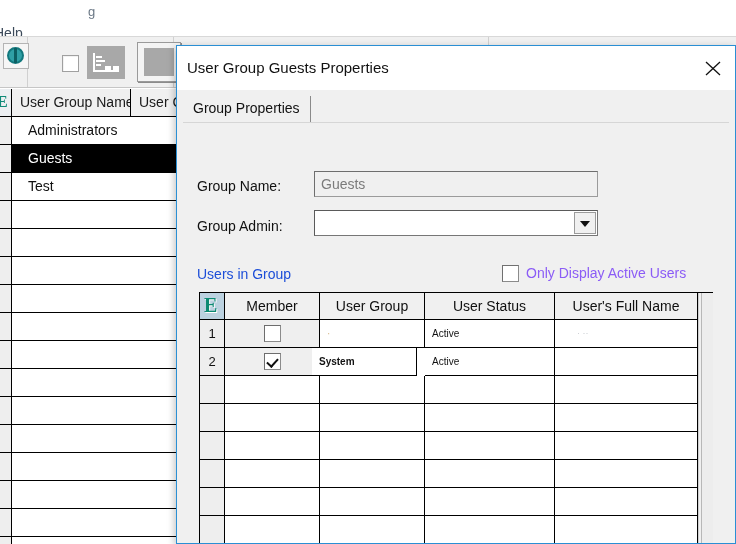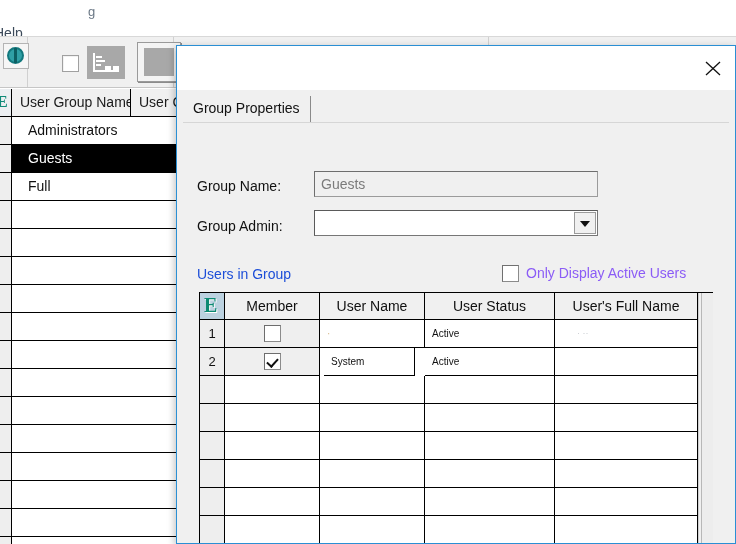--- a/index.html
+++ b/index.html
@@ -533,21 +533,21 @@
       </div>
       <div class="bg-hdr c1">User Group Name</div>
       <div class="bg-hdr c2">User G</div>
     <div class="bg-rowhead" style="top: 28px;"></div>
         <div class="bg-cell c1" style="top: 28px;">Administrators</div>
         <div class="bg-cell c2" style="top: 28px;"></div>
         <div class="bg-rowhead" style="top: 56px;"></div>
         <div class="bg-cell c1 sel" style="top: 56px;">Guests</div>
         <div class="bg-cell c2 sel" style="top: 56px;"></div>
         <div class="bg-rowhead" style="top: 84px;"></div>
-        <div class="bg-cell c1" style="top: 84px;">Full</div>
+        <div class="bg-cell c1" style="top: 84px;">Test</div>
         <div class="bg-cell c2" style="top: 84px;"></div>
         <div class="bg-rowhead" style="top: 112px;"></div>
         <div class="bg-cell c1" style="top: 112px;"></div>
         <div class="bg-cell c2" style="top: 112px;"></div>
         <div class="bg-rowhead" style="top: 140px;"></div>
         <div class="bg-cell c1" style="top: 140px;"></div>
         <div class="bg-cell c2" style="top: 140px;"></div>
         <div class="bg-rowhead" style="top: 168px;"></div>
         <div class="bg-cell c1" style="top: 168px;"></div>
         <div class="bg-cell c2" style="top: 168px;"></div>
@@ -581,20 +581,21 @@
         <div class="bg-rowhead" style="top: 448px;"></div>
         <div class="bg-cell c1" style="top: 448px;"></div>
         <div class="bg-cell c2" style="top: 448px;"></div>
       </div>
 
   </div>
 
   <div class="dialog">
 
     <div class="dlg-titlebar">
+      <div class="dlg-title">User Group Guests Properties</div>
       <div class="dlg-close">
         <svg width="16" height="15" viewBox="0 0 16 15" aria-hidden="true">
           <line x1="1" y1="1" x2="15" y2="14" stroke="#111" stroke-width="1.3"></line>
           <line x1="15" y1="1" x2="1" y2="14" stroke="#111" stroke-width="1.3"></line>
         </svg>
       </div>
     </div>
 
     <div class="dlg-body">
 
@@ -620,31 +621,31 @@
       </div>
 
       <div class="ugrid" id="ugrid">
         <div class="ug-corner">
           <span class="elogo">E</span>
         </div>
         <div class="ug-scrollbar">
           <div class="ug-scrollthumb"></div>
         </div>
       <div class="ug-hdr" style="left: 25px; width: 95px;">Member</div>
-          <div class="ug-hdr" style="left: 120px; width: 105px;">User Name</div>
+          <div class="ug-hdr" style="left: 120px; width: 105px;">User Group</div>
           <div class="ug-hdr" style="left: 225px; width: 130px;">User Status</div>
           <div class="ug-hdr" style="left: 355px; width: 143px;">User's Full Name</div>
           <div class="ug-rowhead" style="top: 27px;">1</div>
           <div class="ug-cell shaded centered" style="left: 25px; width: 95px; top: 27px;"><span class="cell-chk"></span></div>
           <div class="ug-cell faint" style="left: 120px; width: 105px; top: 27px;">·</div>
           <div class="ug-cell" style="left: 225px; width: 130px; top: 27px;">Active</div>
           <div class="ug-cell faint2" style="left: 355px; width: 143px; top: 27px;">· ··</div>
           <div class="ug-rowhead" style="top: 55px;">2</div>
           <div class="ug-cell shaded centered" style="left: 25px; width: 95px; top: 55px;"><span class="cell-chk checked"></span></div>
-          <div class="ug-cell" style="left: 124px; width: 91px; top: 55px;">System</div>
+          <div class="ug-cell" style="left: 112px; width: 105px; top: 55px; font-weight: bold;">System</div>
           <div class="ug-cell" style="left: 225px; width: 130px; top: 55px;">Active</div>
           <div class="ug-cell" style="left: 355px; width: 143px; top: 55px;"></div>
           <div class="ug-rowhead" style="top: 83px;"></div>
           <div class="ug-cell centered" style="left: 25px; width: 95px; top: 83px;"></div>
           <div class="ug-cell" style="left: 120px; width: 105px; top: 83px;"></div>
           <div class="ug-cell" style="left: 225px; width: 130px; top: 83px;"></div>
           <div class="ug-cell" style="left: 355px; width: 143px; top: 83px;"></div>
           <div class="ug-rowhead" style="top: 111px;"></div>
           <div class="ug-cell centered" style="left: 25px; width: 95px; top: 111px;"></div>
           <div class="ug-cell" style="left: 120px; width: 105px; top: 111px;"></div>

